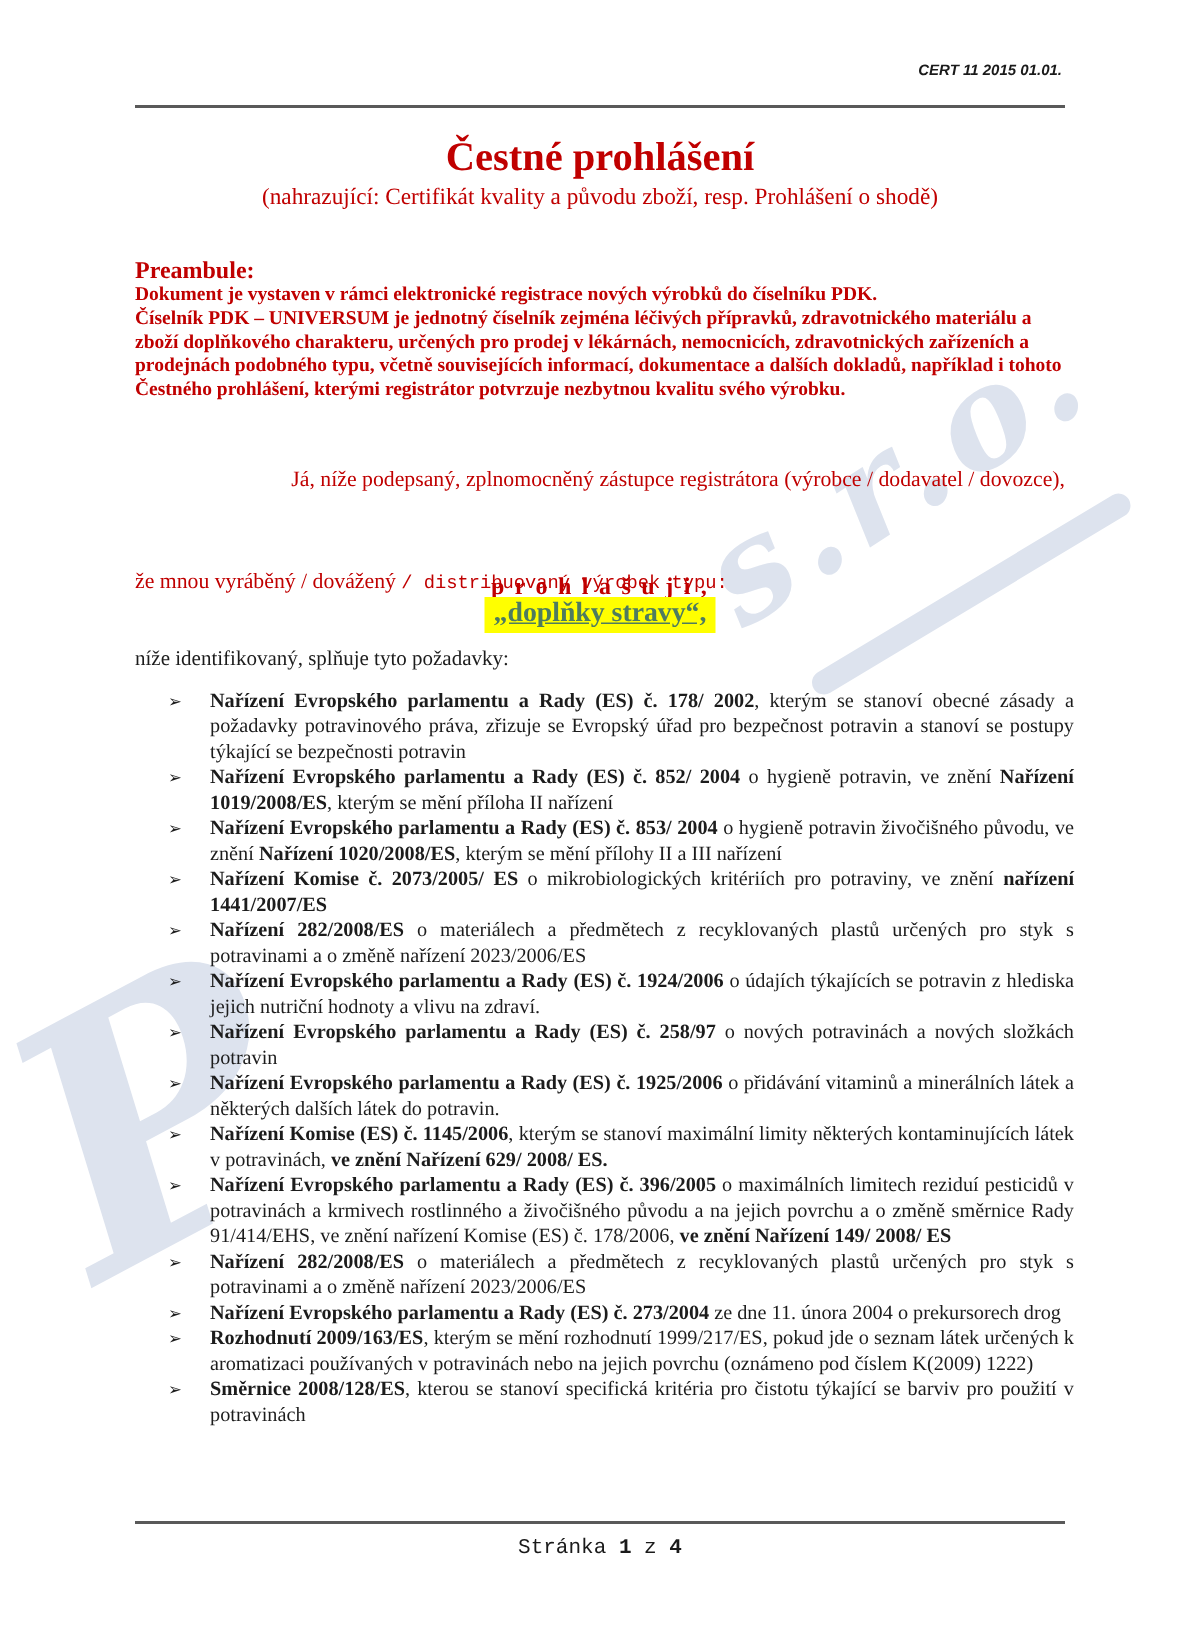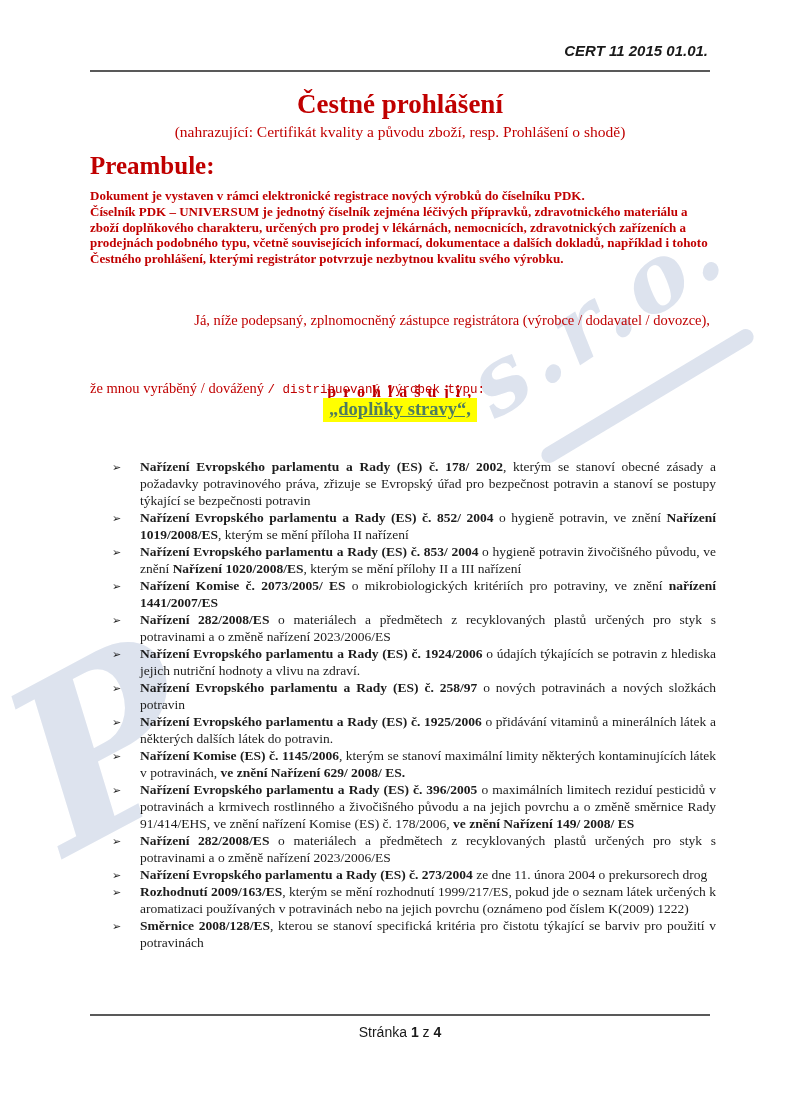--- a/index.html
+++ b/index.html
@@ -22,36 +22,36 @@
     border-radius:9px; transform:rotate(-31deg);
   }
   .wm-text {
     top:262px; left:455px; font-size:92px; font-style:italic; font-weight:bold;
     transform:rotate(-33deg); font-family:"DejaVu Serif", serif; letter-spacing:6px;
   }
 
   .doc-header {
     position:absolute; top:42px; right:92px;
     font-family:"Liberation Sans", sans-serif; font-style:italic; font-weight:bold;
-    font-size:15px; color:#1a1a1a;
+    font-size:10px; color:#1a1a1a;
   }
   .header-rule { position:absolute; top:70px; left:90px; width:620px; height:2px; background:#595959; }
 
   .title {
     position:absolute; top:89px; left:0; right:0; text-align:center;
     color:#c00000; font-weight:bold; font-size:27px;
   }
   .subtitle {
     position:absolute; top:123px; left:0; right:0; text-align:center;
     color:#c00000; font-weight:normal; font-size:15.5px;
   }
 
   .preamble-heading {
-    position:absolute; top:152px; left:90px;
-    color:#c00000; font-weight:bold; font-size:25px;text-align:center;
+    position:absolute; top:172px; left:90px;
+    color:#c00000; font-weight:bold; font-size:16px;text-align:center;
   }
   .preamble-text {
     position:absolute; top:188px; left:90px; width:624px;
     color:#c00000; font-weight:bold; font-size:13px; line-height:15.8px;
   }
 
   .intro-line {
     position:absolute; top:312px; left:90px; width:620px; text-align:right;
     color:#c00000; font-size:14.5px;
   }
@@ -73,21 +73,21 @@
 
   .req-list { position:absolute; top:458px; left:112px; width:604px; }
   .req-item { display:flex; align-items:flex-start; }
   .req-bullet { flex:none; width:28px; font-size:11px; padding-top:3px; color:#1c1c1c; }
   .req-text { flex:1; text-align:justify; font-size:13.5px; line-height:17px; color:#1c1c1c; }
   .req-text b { font-weight:bold; }
 
   .footer-rule { position:absolute; top:1014px; left:90px; width:620px; height:2px; background:#595959; }
   .page-number {
     position:absolute; top:1024px; left:0; right:0; text-align:center;
-    font-family:Liberation Sans, sans-serif; font-size:14px; color:#1a1a1a;
+    font-family:Liberation Mono, monospace; font-size:14px; color:#1a1a1a;
   }
 </style>
 </head>
 <body>
 
 <div class="page">
 
   <span class="wm wm-flourish">P</span>
   <div class="wm wm-stroke"></div>
   <span class="wm wm-text">s.r.o.</span>
@@ -108,20 +108,21 @@
 
     <div class="intro-line">Já, níže podepsaný, zplnomocněný zástupce registrátora (výrobce / dodavatel / dovozce),</div>
     <div class="verb-line">p r o h l a š u j i ,</div>
 
     <div class="product-line"><span class="pl-serif">že mnou vyráběný / dovážený </span><span class="pl-sans"> / distribuovaný výrobek typu:</span></div>
 
     <div class="product-type-wrap">
       <span class="product-type">„doplňky stravy“,</span>
     </div>
 
+    <div class="requirements-intro">níže identifikovaný, splňuje tyto požadavky:</div>
 
     <div class="req-list" id="req-list">
         <div class="req-item">
           <span class="req-bullet">➢</span>
           <span class="req-text"><b>Nařízení Evropského parlamentu a Rady (ES) č. 178/ 2002</b>, kterým se stanoví obecné zásady a požadavky potravinového práva, zřizuje se Evropský úřad pro bezpečnost potravin a stanoví se postupy týkající se bezpečnosti potravin</span>
         </div>
         <div class="req-item">
           <span class="req-bullet">➢</span>
           <span class="req-text"><b>Nařízení Evropského parlamentu a Rady (ES) č. 852/ 2004</b> o hygieně potravin, ve znění <b>Nařízení 1019/2008/ES</b>, kterým se mění příloha II nařízení</span>
         </div>

